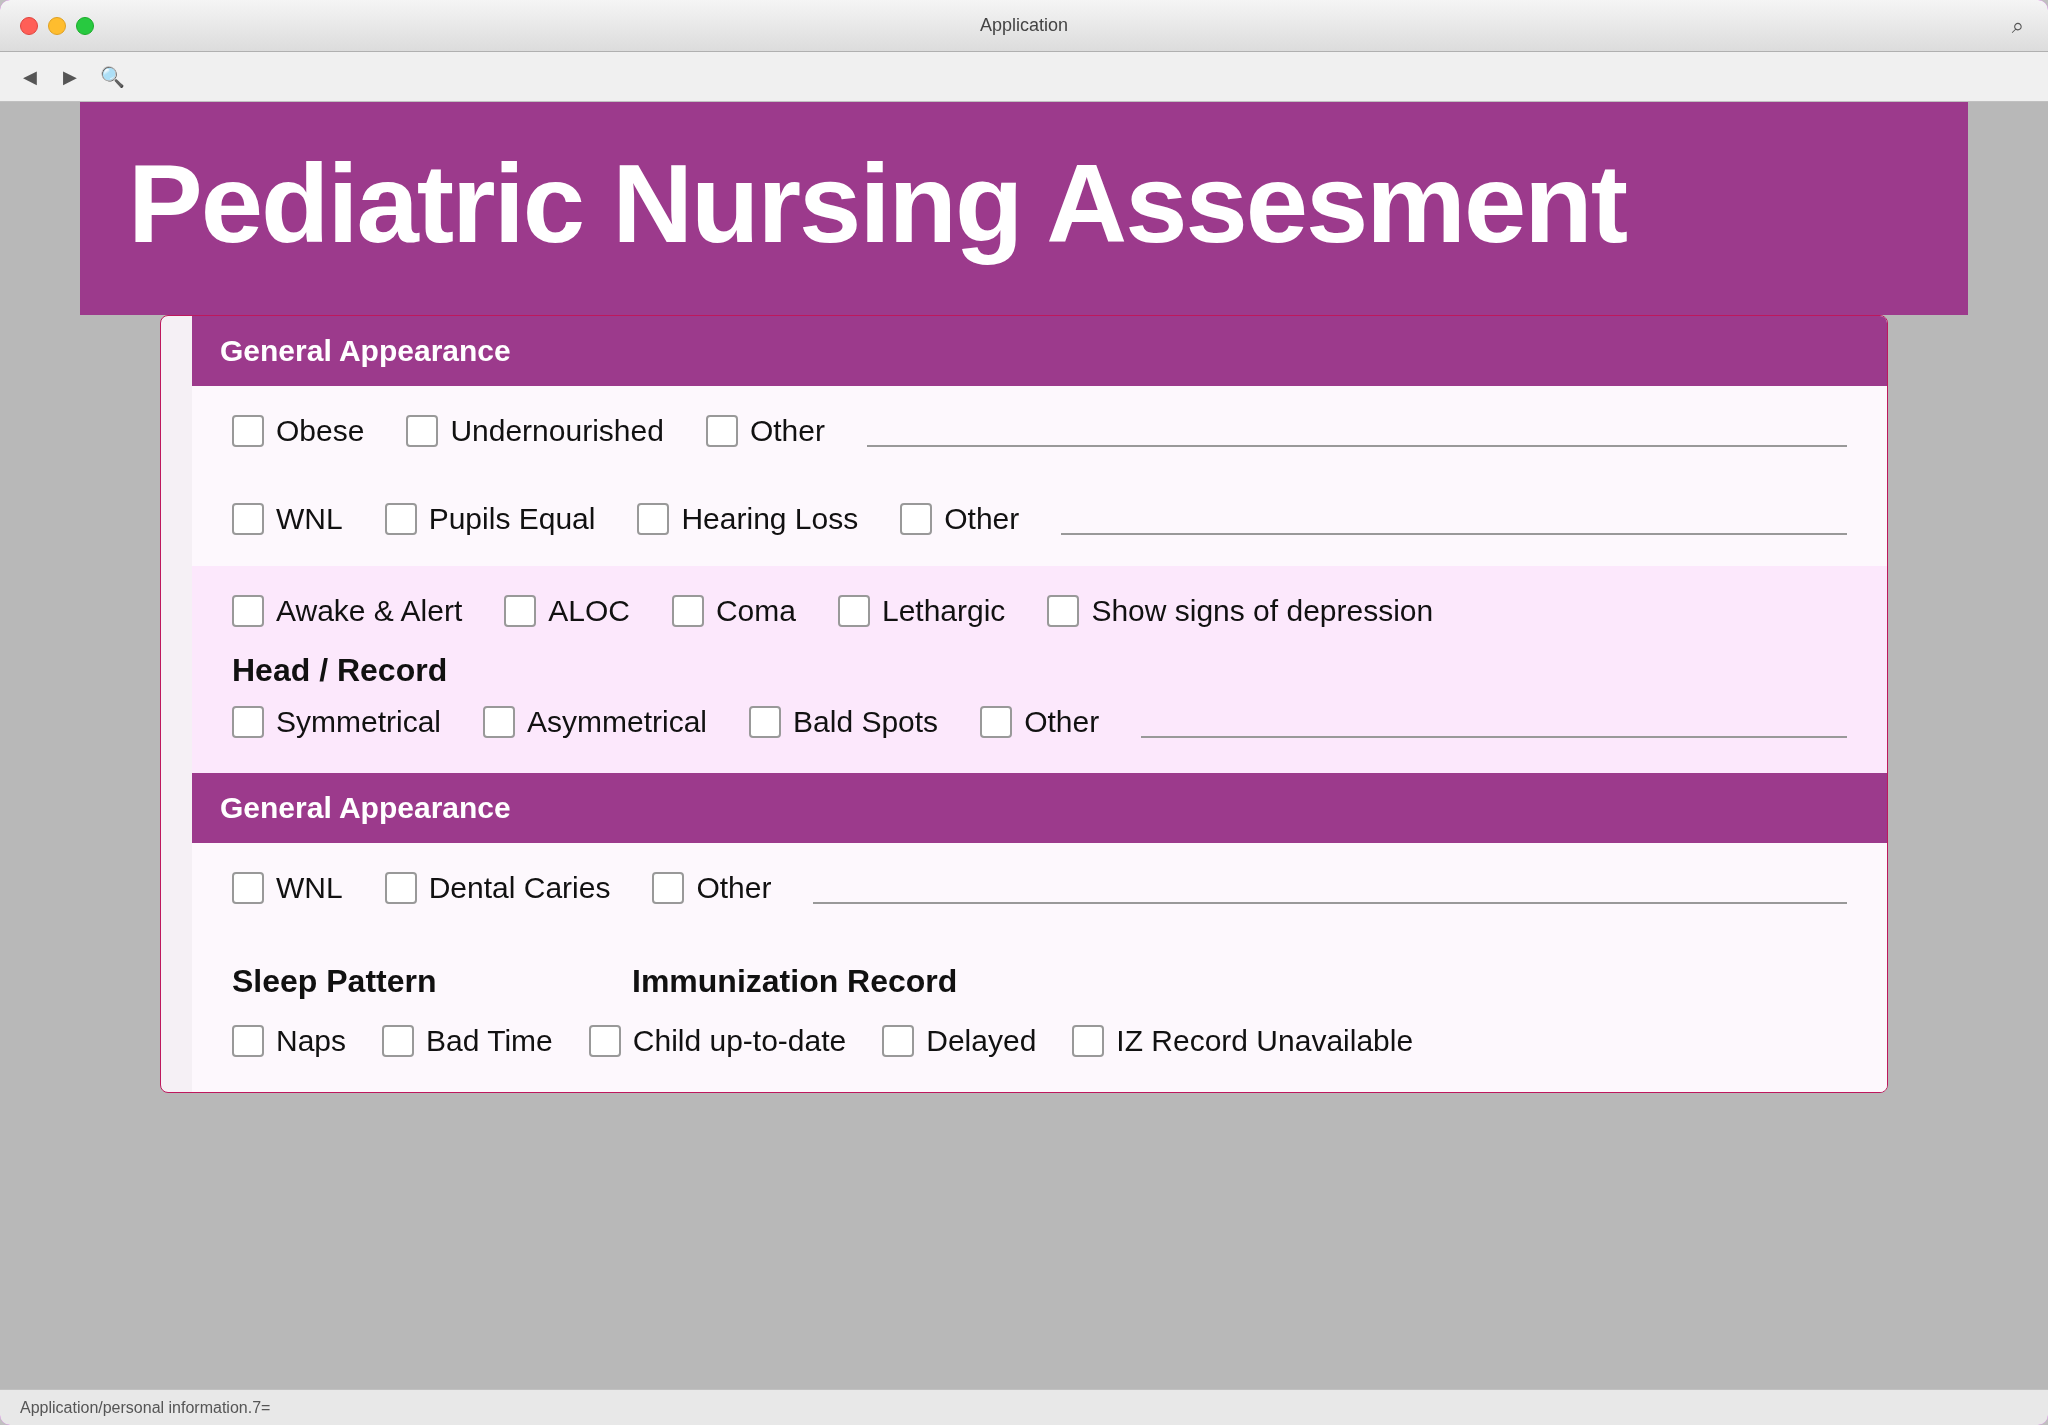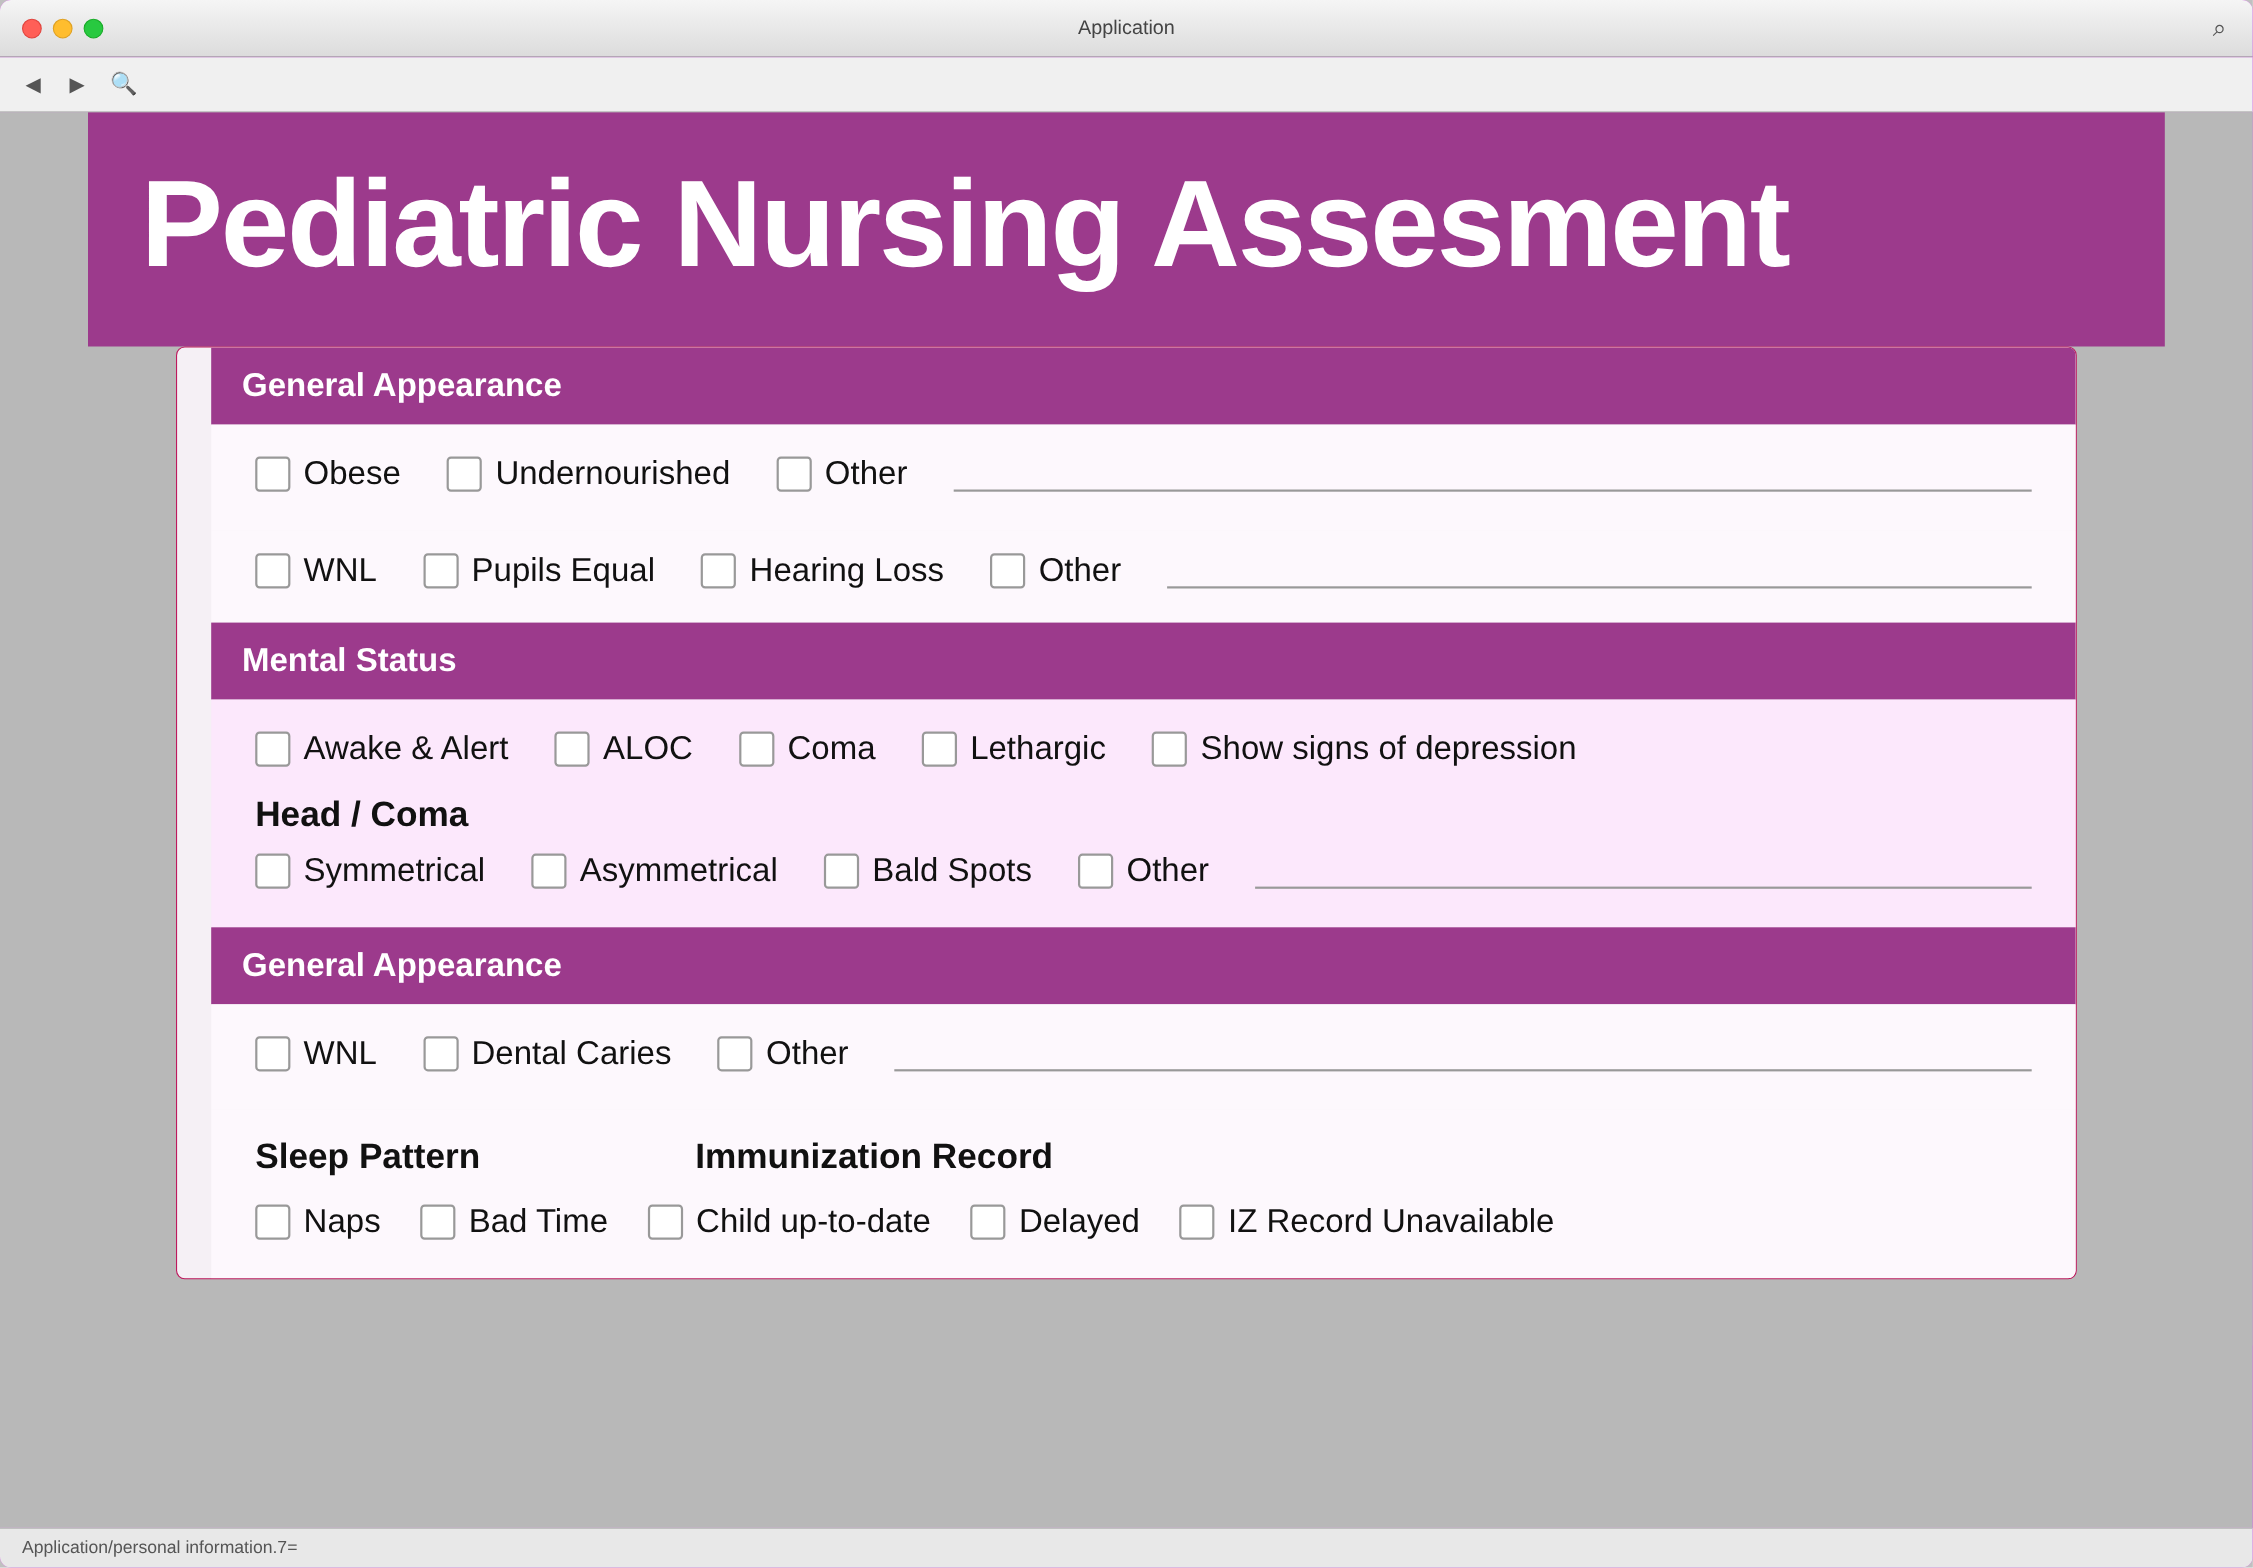--- a/index.html
+++ b/index.html
@@ -292,23 +292,20 @@
               <span class="check-label">Hearing Loss</span>
             </div>
             <div class="check-item">
               <div class="checkbox"></div>
               <span class="check-label">Other</span>
             </div>
             <div class="other-line"></div>
           </div>
         </div>
 
-        <div class="section-header">
-          <span class="section-header-text">Mental Status</span>
-        </div>
         <div class="section-body alt">
           <div class="check-row">
             <div class="check-item">
               <div class="checkbox"></div>
               <span class="check-label">Awake &amp; Alert</span>
             </div>
             <div class="check-item">
               <div class="checkbox"></div>
               <span class="check-label">ALOC</span>
             </div>
@@ -319,21 +316,21 @@
             <div class="check-item">
               <div class="checkbox"></div>
               <span class="check-label">Lethargic</span>
             </div>
             <div class="check-item">
               <div class="checkbox"></div>
               <span class="check-label">Show signs of depression</span>
             </div>
           </div>
 
-          <div class="sub-section-label" style="margin-top: 24px;">Head / Coma</div>
+          <div class="sub-section-label" style="margin-top: 24px;">Head / Record</div>
           <div class="check-row">
             <div class="check-item">
               <div class="checkbox"></div>
               <span class="check-label">Symmetrical</span>
             </div>
             <div class="check-item">
               <div class="checkbox"></div>
               <span class="check-label">Asymmetrical</span>
             </div>
             <div class="check-item">

